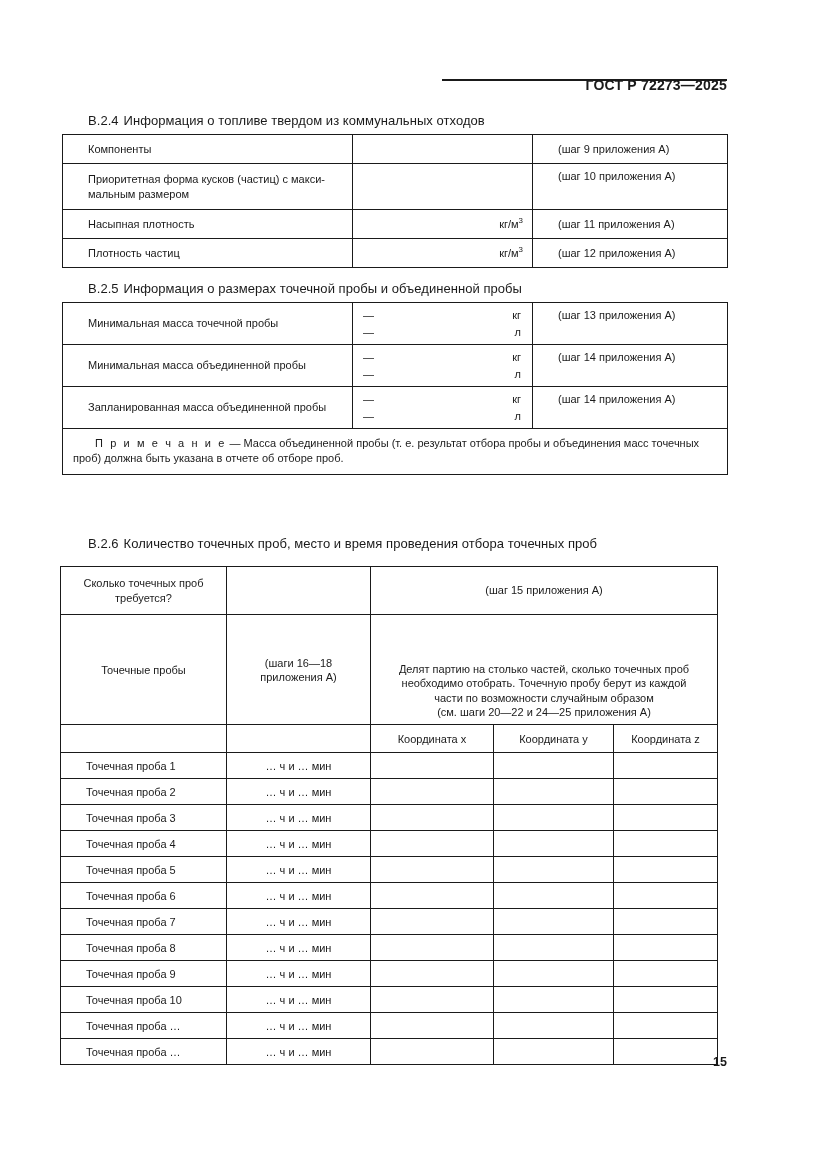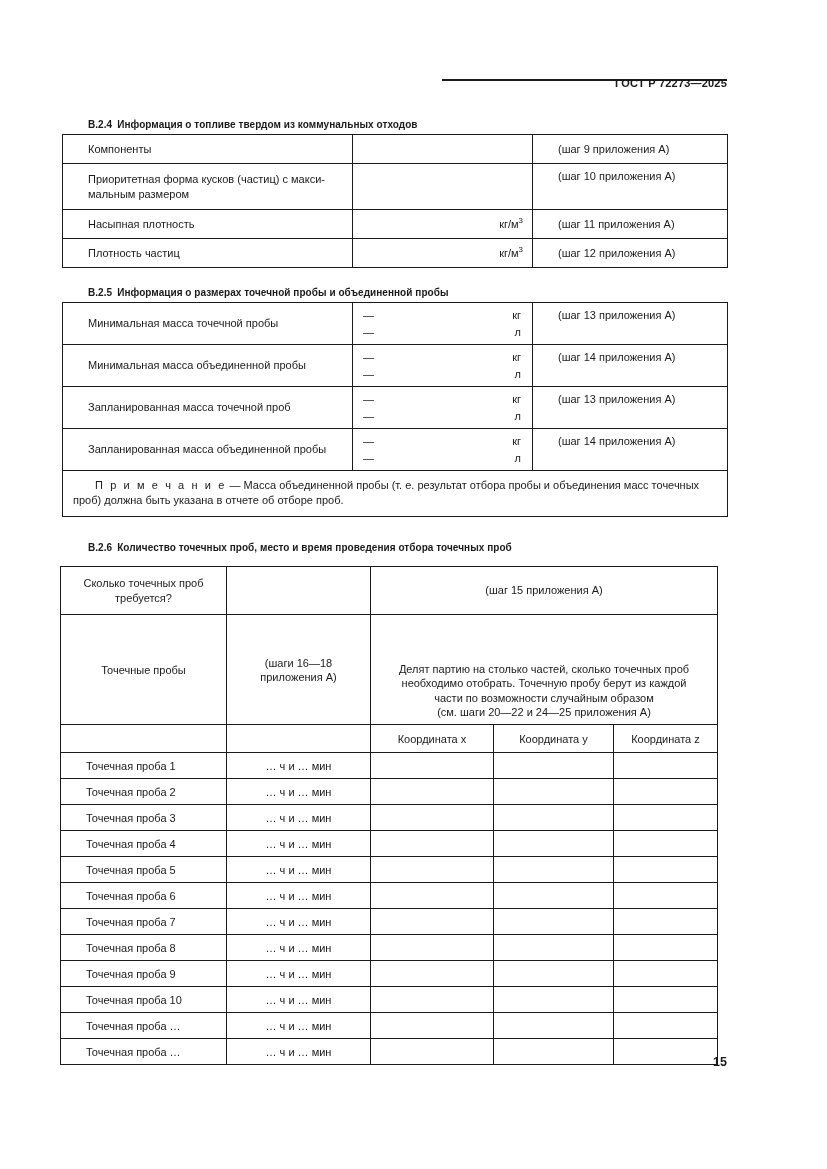--- a/index.html
+++ b/index.html
@@ -33,36 +33,35 @@
   }
   .header-rule {
     position: absolute;
     top: 79px;
     right: 100px;
     width: 285px;
     height: 1.5px;
     background: #1a1a1a;
   }
   .header-title {
-    font-size: 11px;
+    font-size: 14px;
     font-weight: bold;
     letter-spacing: 0.2px;
     line-height: 1;
     padding-top: 6px;
   }
 
   
   .sec-head {
     position: absolute;
     left: 88px;
-    font-size: 10px;
-    font-weight: bold;
+    font-size: 13px;
+    font-weight: normal;
     letter-spacing: 0.05px;
     white-space: nowrap;
-    margin-top: 6px;
   }
   .sec-head .num { margin-right: 5px; }
 
   
   table {
     border-collapse: collapse;
     position: absolute;
     table-layout: fixed;
     font-size: 11px;
     color: #1a1a1a;
@@ -263,55 +262,35 @@
                 <span class="unit">л</span>
               </div>
         </div>
           </td>
         <td style="vertical-align:top">
             <div class="cell cell-l">(шаг 14 приложения А)</div>
           </td>
       </tr>
       <tr>
         <td style="height:38px">
-            <div class="cell cell-l">Запланированная масса точечной проб</div>
+            <div class="cell cell-l">Запланированная масса объединенной пробы</div>
           </td>
         <td>
             <div class="dual">
             <div class="dual-row">
                 <span class="dash">—</span>
                 <span class="unit">кг</span>
               </div>
             <div class="dual-row">
                 <span class="dash">—</span>
                 <span class="unit">л</span>
               </div>
         </div>
           </td>
         <td style="vertical-align:top">
-            <div class="cell cell-l">(шаг 13 приложения А)</div>
-          </td>
-      </tr>
-      <tr>
-        <td style="height:38px">
-            <div class="cell cell-l">Запланированная масса объединенной пробы</div>
-          </td>
-        <td>
-            <div class="dual">
-            <div class="dual-row">
-                <span class="dash">—</span>
-                <span class="unit">кг</span>
-              </div>
-            <div class="dual-row">
-                <span class="dash">—</span>
-                <span class="unit">л</span>
-              </div>
-        </div>
-          </td>
-        <td style="vertical-align:top">
             <div class="cell cell-l">(шаг 14 приложения А)</div>
           </td>
       </tr>
       <tr>
         <td colspan="3" style="height:40px">
           <div class="note-cell">
             <span class="note-lead">П р и м е ч а н и е</span><span> — Масса объединенной пробы (т. е. результат отбора пробы и объединения масс точечных проб) должна быть указана в отчете об отборе проб.</span>
           </div>
         </td>
       </tr>

